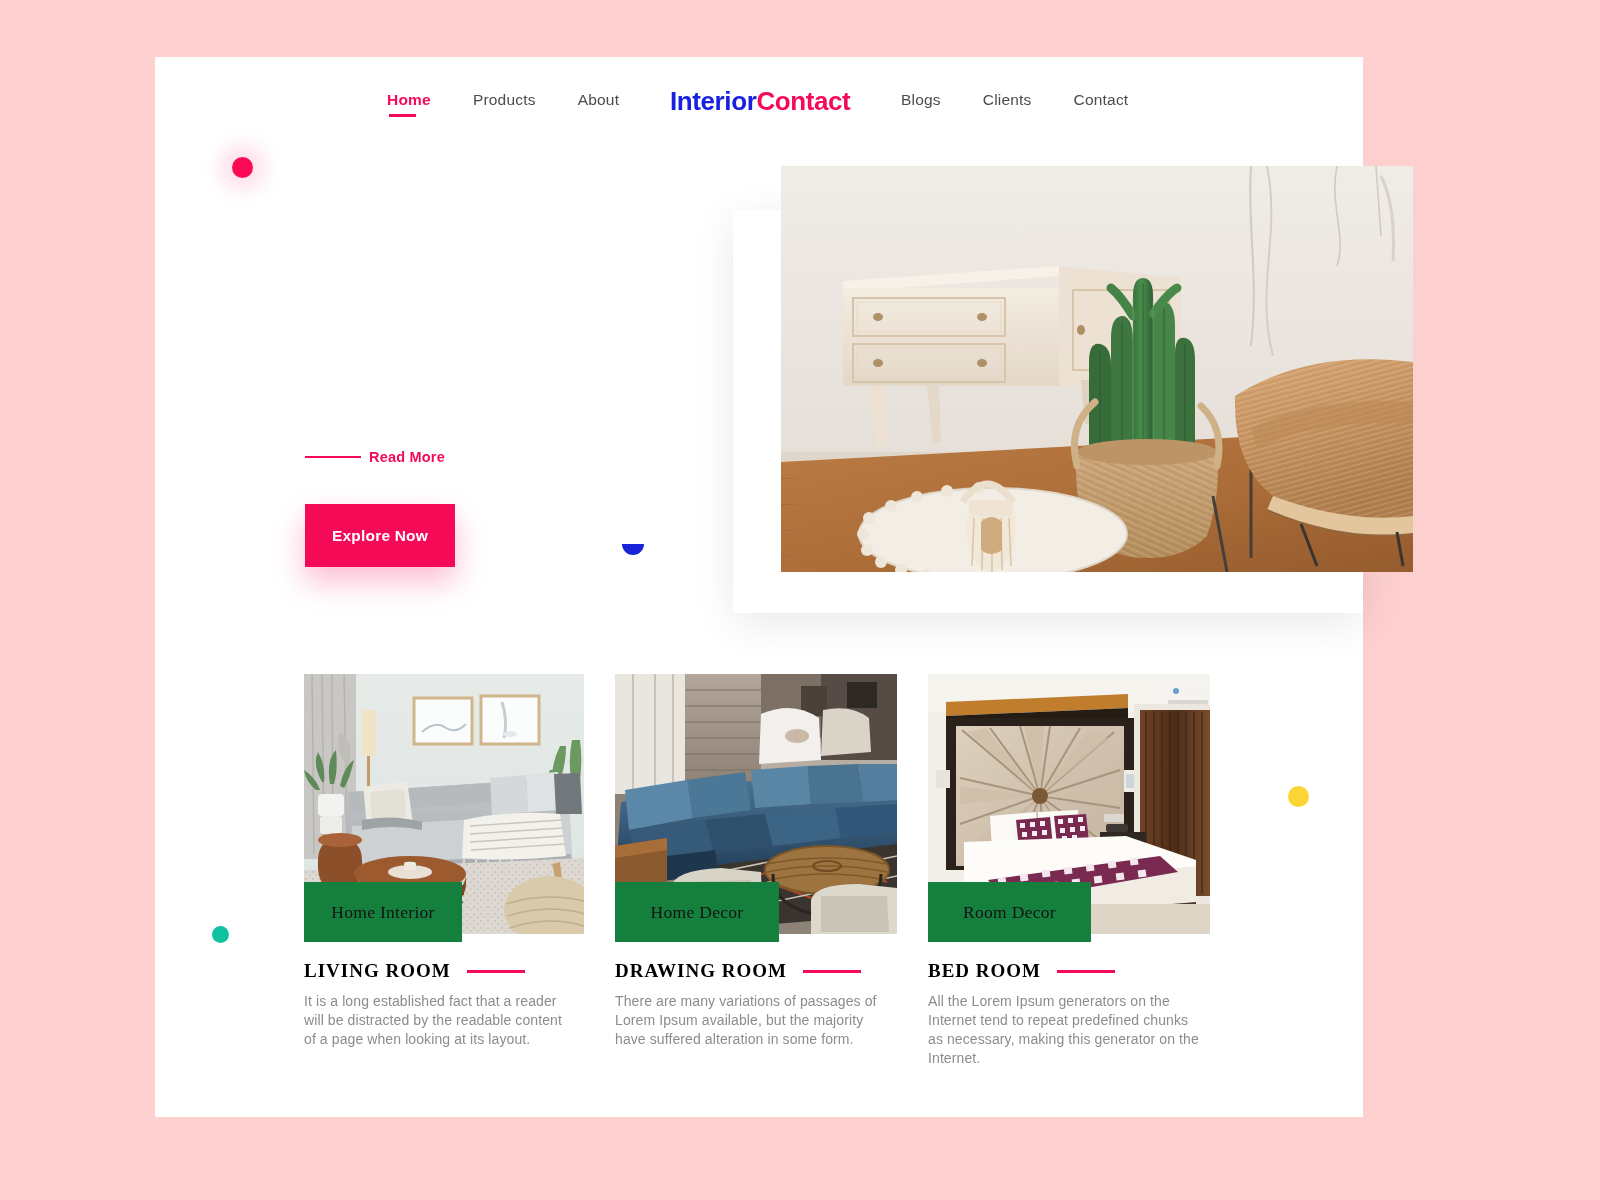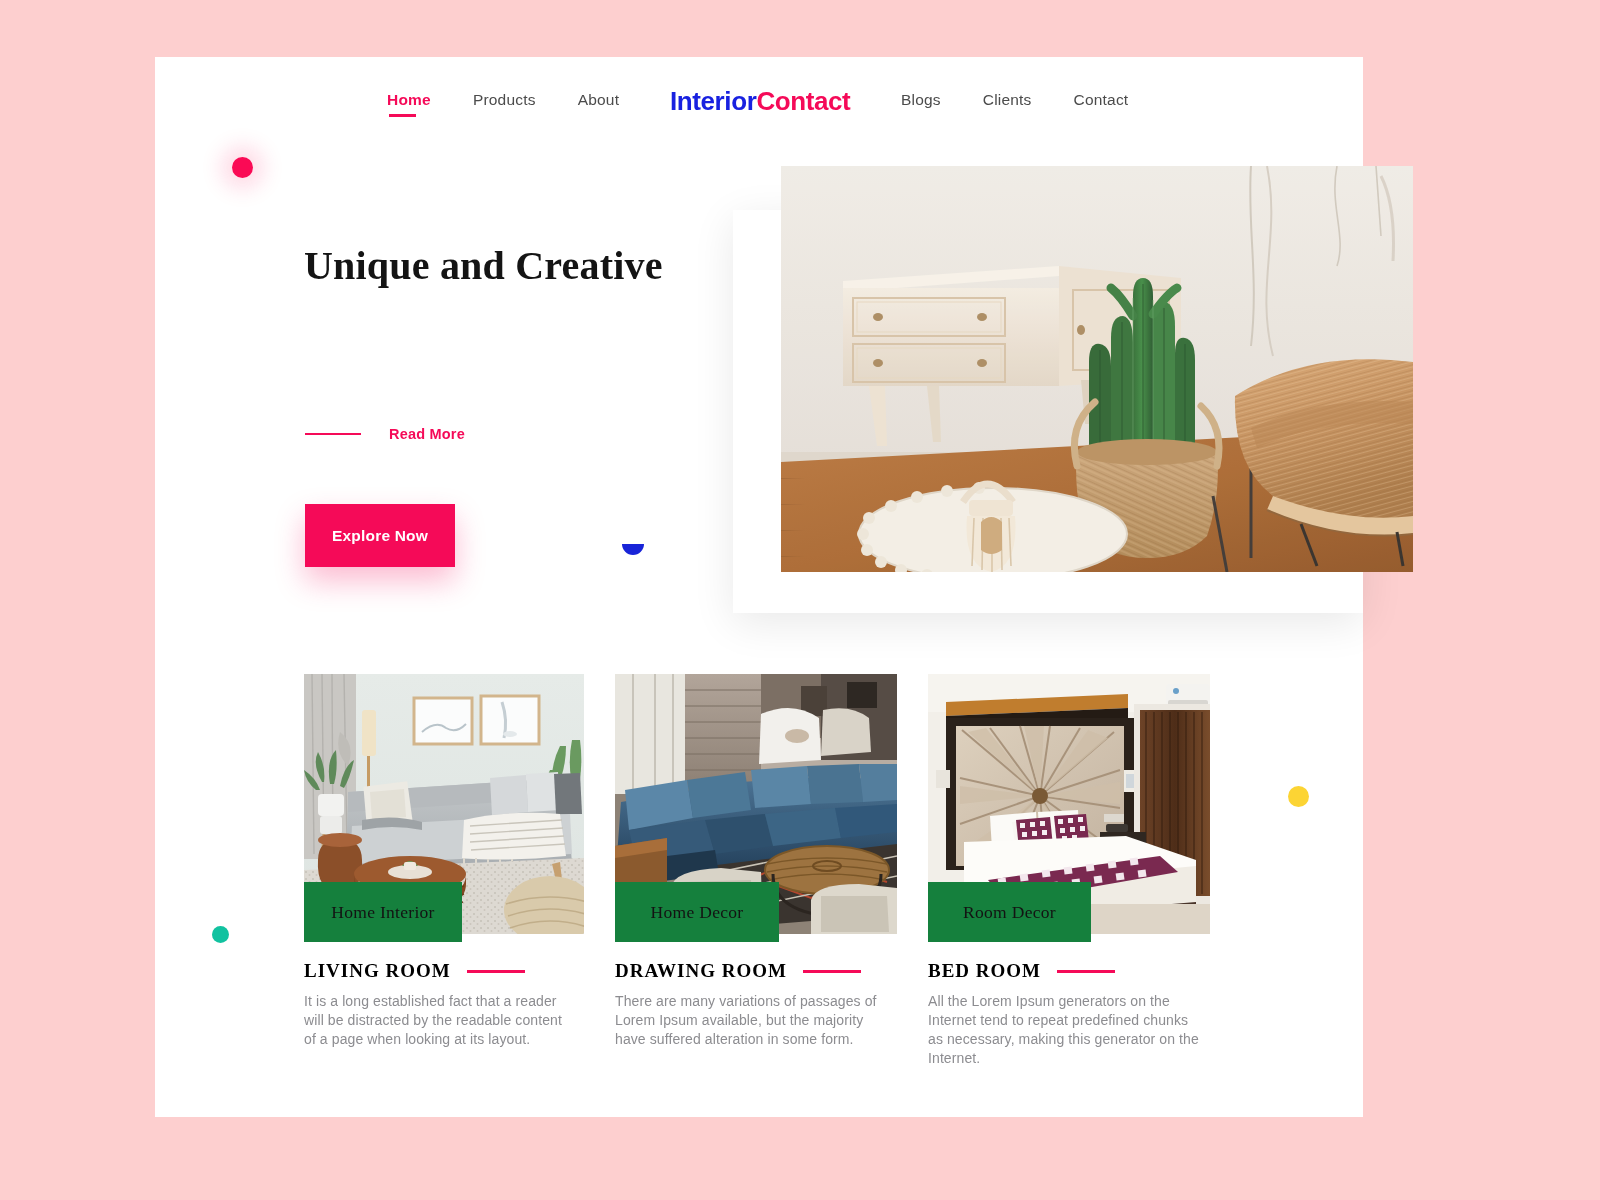--- a/index.html
+++ b/index.html
@@ -131,24 +131,24 @@
     left: 304px; top: 360px;
     width: 348px;
     font-size: 14.4px;
     line-height: 29px;
     color: #8d8d91;
     letter-spacing: .1px;
   }
 
   .read-more-row {
     position: absolute;
-    left: 305px; top: 426px;
+    left: 305px; top: 449px;
     display: flex;
     align-items: center;
-    gap: 28px;
+    gap: 8px;
     cursor: pointer;
   }
   .read-more-line { width: 56px; height: 2px; background: #f50a58; }
   .read-more-text { font-size: 14.5px; font-weight: 700; color: #f50a58; letter-spacing: .2px; }
 
   .explore-btn {
     position: absolute;
     left: 305px; top: 504px;
     width: 150px; height: 63px;
     background: #f50a58;
@@ -393,21 +393,20 @@
           <path d="M486 344 Q560 376 632 368" stroke="#8d5f33" stroke-width="2" fill="none"></path>
           <path d="M520 358 L536 400" stroke="#2f2a26" stroke-width="3"></path>
           <path d="M616 366 L622 400" stroke="#2f2a26" stroke-width="3"></path>
         </g>
 
         <rect x="0" y="0" width="632" height="406" fill="#fff3e3" opacity=".06"></rect>
       </svg>
     </div>
   </div>
 
-  <h1 class="hero-title">Unique and Creative</h1>
 
   <div class="read-more-row">
     <span class="read-more-line"></span>
     <span class="read-more-text">Read More</span>
   </div>
 
   <button class="explore-btn">Explore Now</button>
 
   <div class="card card-1">
     <div class="card-photo">

